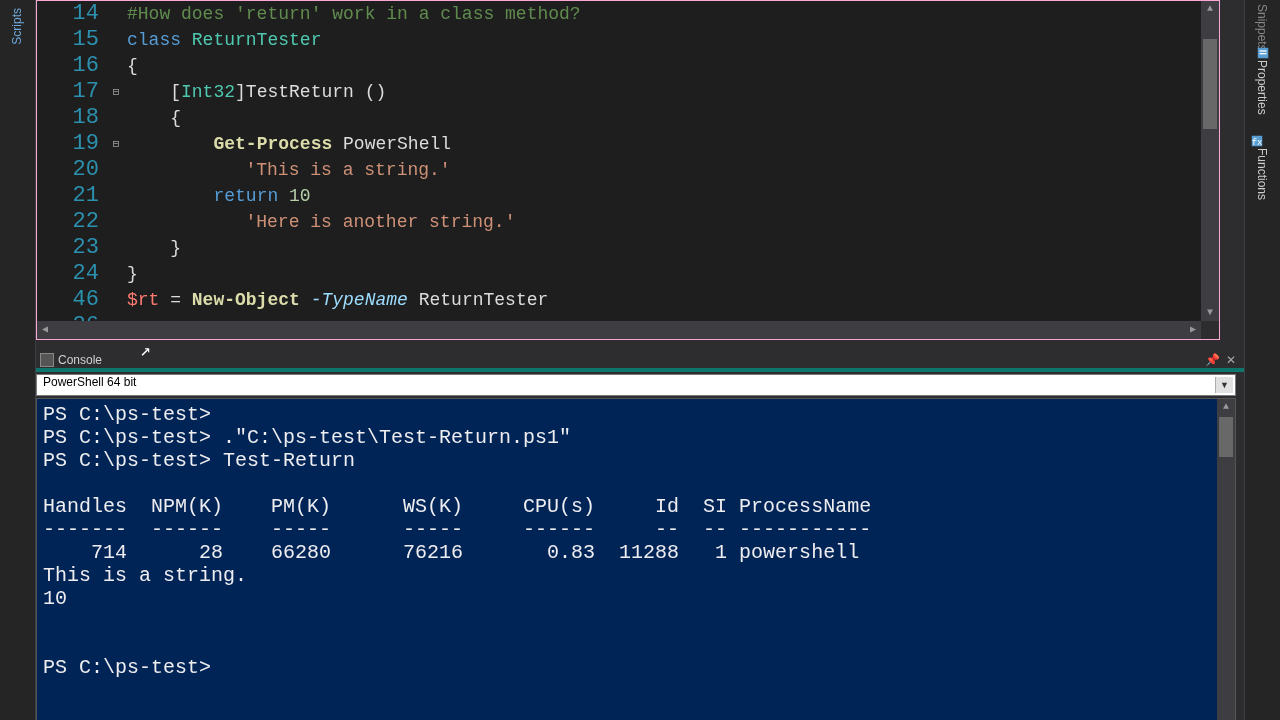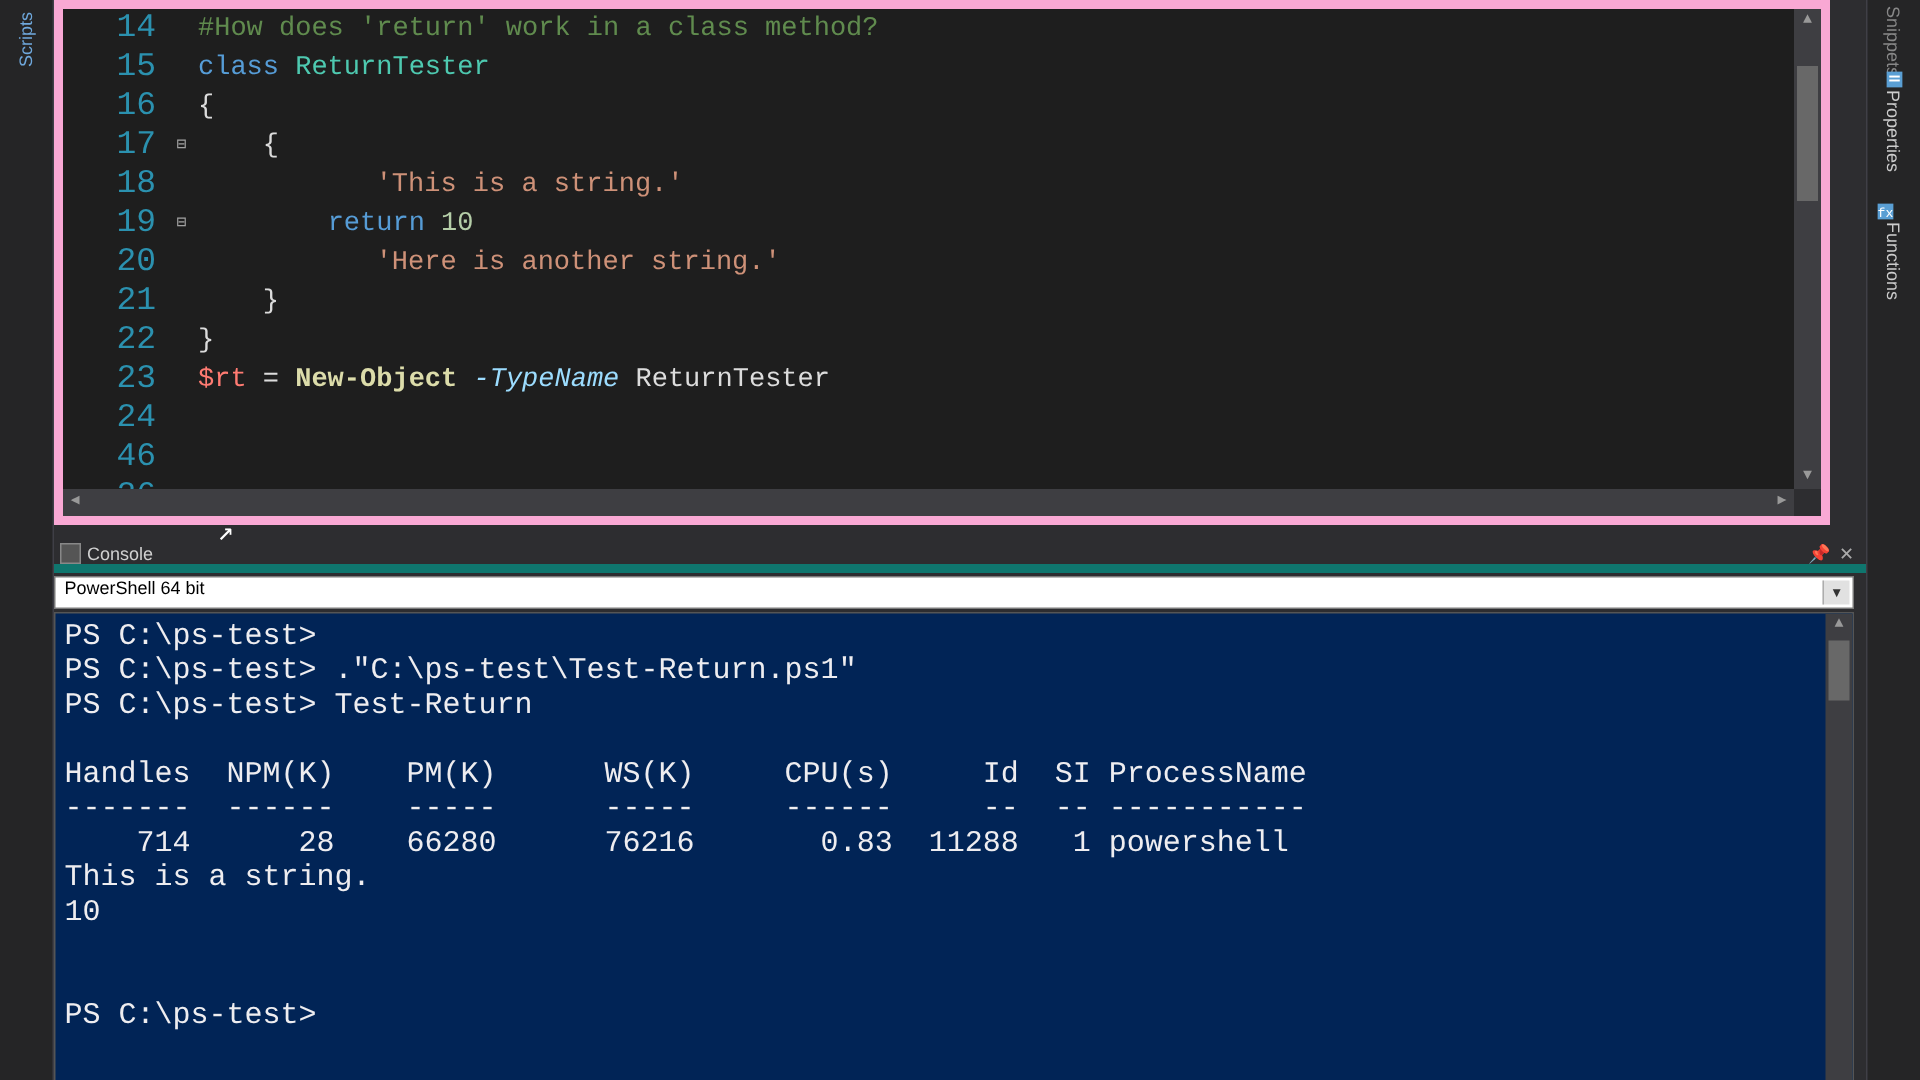--- a/index.html
+++ b/index.html
@@ -50,21 +50,21 @@
   position: absolute;
   left: 36px; top: 0;
   right: 36px;
   height: 100%;
   display: flex;
   flex-direction: column;
 }
 .editor-wrap {
   position: relative;
   height: 360px;
-  border: 6px solid #f9a8d4;
+  border: 1px solid #f9a8d4;
   margin: 0 24px 0 0;
 }
 .editor {
   display: flex;
   height: calc(100% - 18px);
   background: #1e1e1e;
   overflow: hidden;
 }
 .gutter {
   background: #1e1e1e;
@@ -160,21 +160,21 @@
   display: flex;
   flex-direction: column;
   margin-top: 12px;
 }
 .console-header {
   height: 20px;
   background: #2d2d30;
   display: flex;
   align-items: center;
   padding: 0 4px;
-  border-bottom: 6px solid #0f766e;
+  border-bottom: 4px solid #0f766e;
   font-family: 'Segoe UI', sans-serif;
   font-size: 12px;
   color: #d0d0d0;
 }
 .console-header .console-icon {
   width: 14px; height: 14px;
   background: #555;
   border: 1px solid #888;
   margin-right: 4px;
   display: inline-block;
@@ -301,21 +301,23 @@
           <div class="fold-mark"></div>
           <div class="fold-mark"></div>
           <div class="fold-mark"></div>
           <div class="fold-mark"></div>
           <div class="fold-mark"></div>
         </div>
       <div class="code" id="code">
           <div class="code-line"><span class="comment">#How does 'return' work in a class method?</span></div>
           <div class="code-line"><span class="keyword">class </span><span class="type">ReturnTester</span></div>
           <div class="code-line"><span class="plain">{</span></div>
+          <div class="code-line"><span class="plain">    [</span><span class="type">Int32</span><span class="plain">]TestReturn ()</span></div>
           <div class="code-line"><span class="plain">    {</span></div>
+          <div class="code-line"><span class="plain">        </span><span class="cmdlet">Get-Process</span><span class="plain"> PowerShell</span></div>
           <div class="code-line"><span class="plain">        </span><span class="string">'This is a string.'</span></div>
           <div class="code-line"><span class="plain">        </span><span class="keyword">return </span><span class="number">10</span></div>
           <div class="code-line"><span class="plain">        </span><span class="string">'Here is another string.'</span></div>
           <div class="code-line"><span class="plain">    }</span></div>
           <div class="code-line"><span class="plain">}</span></div>
           <div class="code-line"><span class="var">$rt</span><span class="plain"> = </span><span class="cmdlet">New-Object</span><span class="plain"> </span><span class="param">-TypeName</span><span class="plain"> ReturnTester</span></div>
         </div>
     </div>
     <div class="editor-vscroll">
       <div class="arrow" style="top:0">▲</div>

